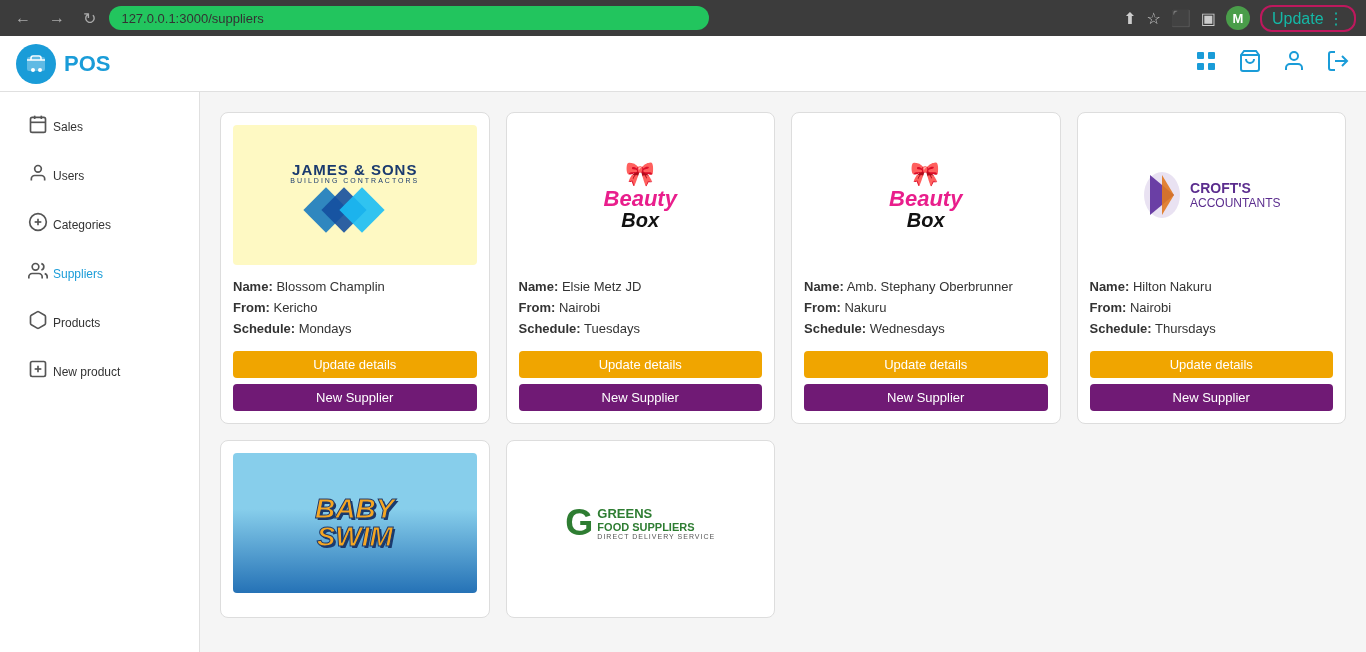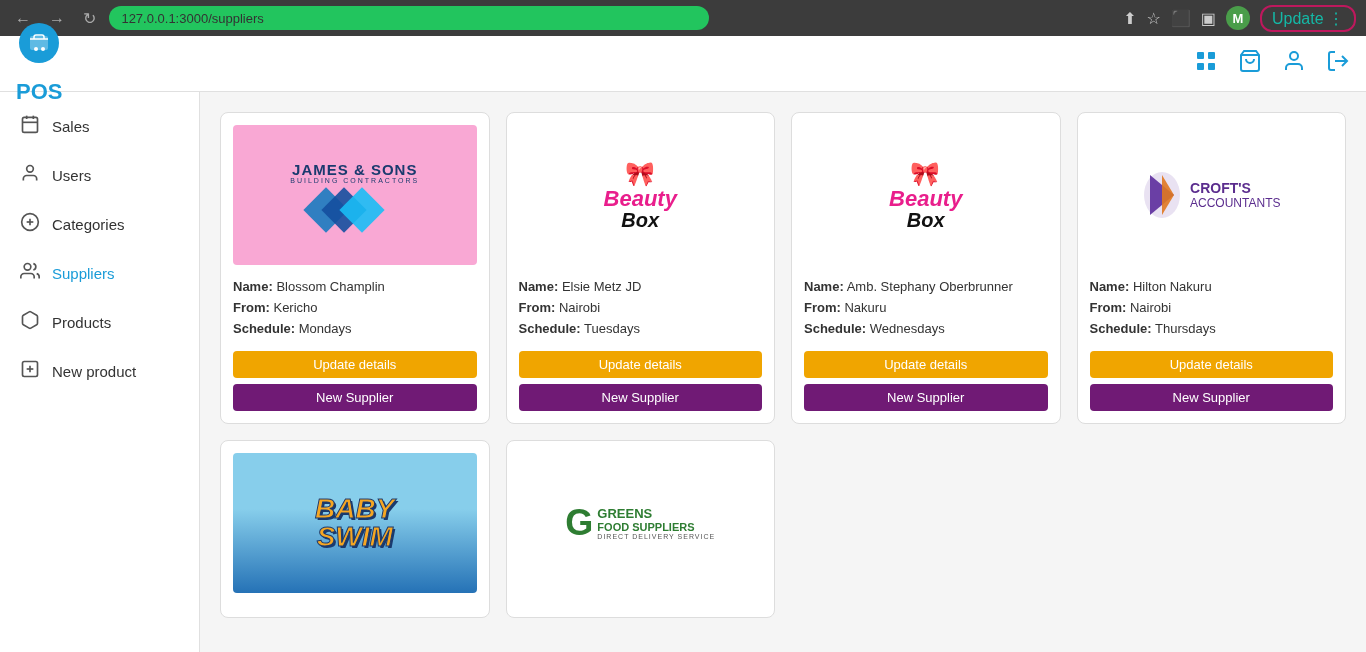--- a/index.html
+++ b/index.html
@@ -71,22 +71,21 @@
       height: 56px;
       display: flex;
       align-items: center;
       padding: 0 16px;
       border-bottom: 1px solid #e0e0e0;
       position: relative;
     }
     .app-logo {
       display: flex;
       align-items: center;
-      gap: 16px;
-      flex-direction: column;
+      gap: 8px;
     }
     .logo-circle {
       width: 40px;
       height: 40px;
       background: #1a9cd8;
       border-radius: 50%;
       display: flex;
       align-items: center;
       justify-content: center;
       color: white;
@@ -119,25 +118,26 @@
     .sidebar {
       width: 200px;
       background: white;
       border-right: 1px solid #e0e0e0;
       padding: 10px 0;
       flex-shrink: 0;
     }
     .sidebar-item {
       display: flex;
       align-items: center;
-      gap: 12px;
+      gap: 5px;
       padding: 12px 20px;
       cursor: pointer;
       color: #333;
-      font-size: 15px;
+      font-size: 12px;
+      margin-left: 8px;
     }
     .sidebar-item.active {
       color: #1a9cd8;
     }
     .sidebar-icon {
       font-size: 20px;
       color: #555;
     }
 
     
@@ -343,21 +343,21 @@
         </svg>
       </span>
       <span>New product</span>
     </div>
   </nav>
 
   <div class="content">
     <div class="supplier-grid">
 
       <div class="supplier-card">
-        <div class="supplier-logo logo-james" style="display:flex; flex-direction:column; align-items:center; justify-content:center; background:#f9a8d4; padding:10px;">
+        <div class="supplier-logo logo-james" style="display:flex; flex-direction:column; align-items:center; justify-content:center; background:#fef9c3; padding:10px;">
           <div style="font-size:15px; font-weight:900; color:#1a3a6e; letter-spacing:1px; line-height:1;">JAMES &amp; SONS</div>
           <div style="font-size:7px; color:#1a3a6e; letter-spacing:2px; margin-bottom:8px;">BUILDING CONTRACTORS</div>
           <div style="display:flex; align-items:center; position:relative; height:36px; width:90px;">
             <div style="position:absolute; left:0; width:32px; height:32px; background:#1a7abf; transform:rotate(45deg); opacity:0.9;"></div>
             <div style="position:absolute; left:18px; width:32px; height:32px; background:#154f9e; transform:rotate(45deg); opacity:0.9;"></div>
             <div style="position:absolute; left:36px; width:32px; height:32px; background:#1abcf5; transform:rotate(45deg); opacity:0.9;"></div>
           </div>
         </div>
         <div class="supplier-info">
           <strong>Name:</strong> <span>Blossom Champlin</span><br>

